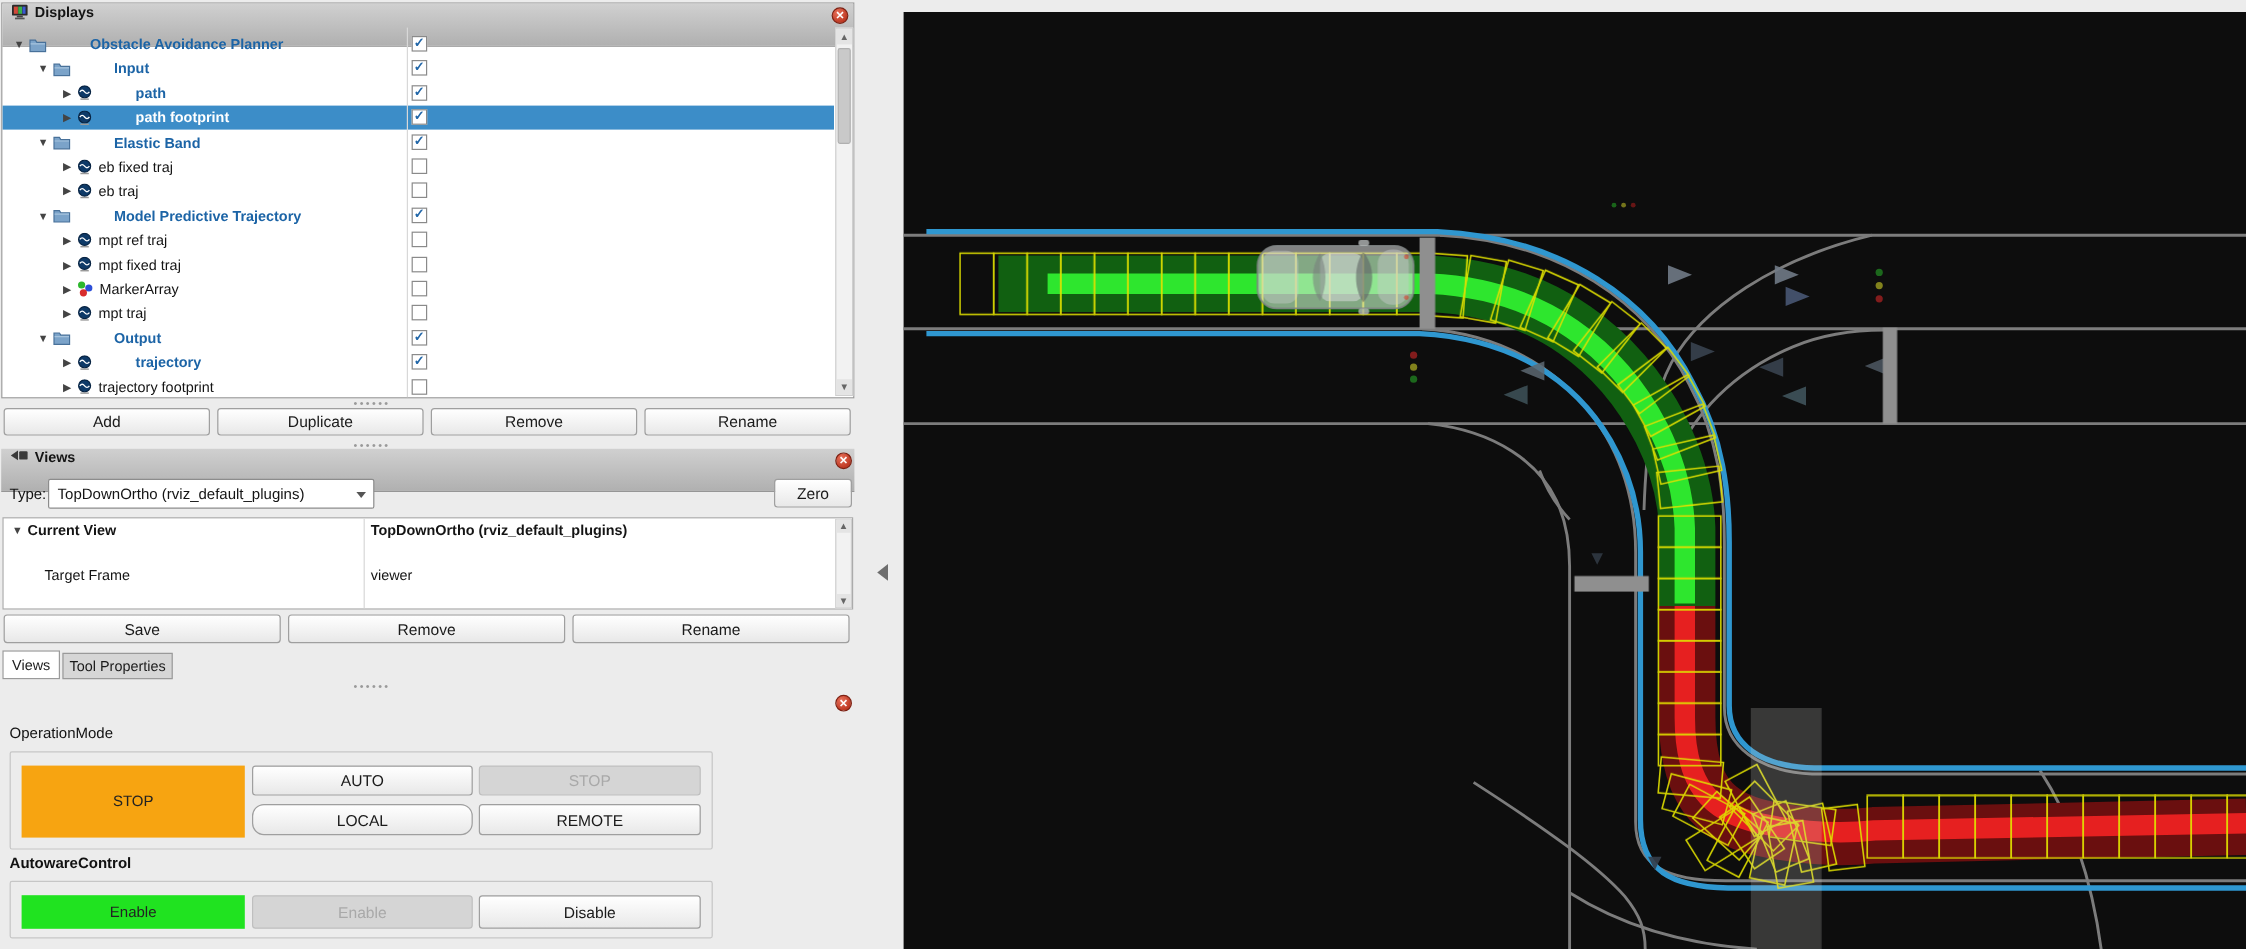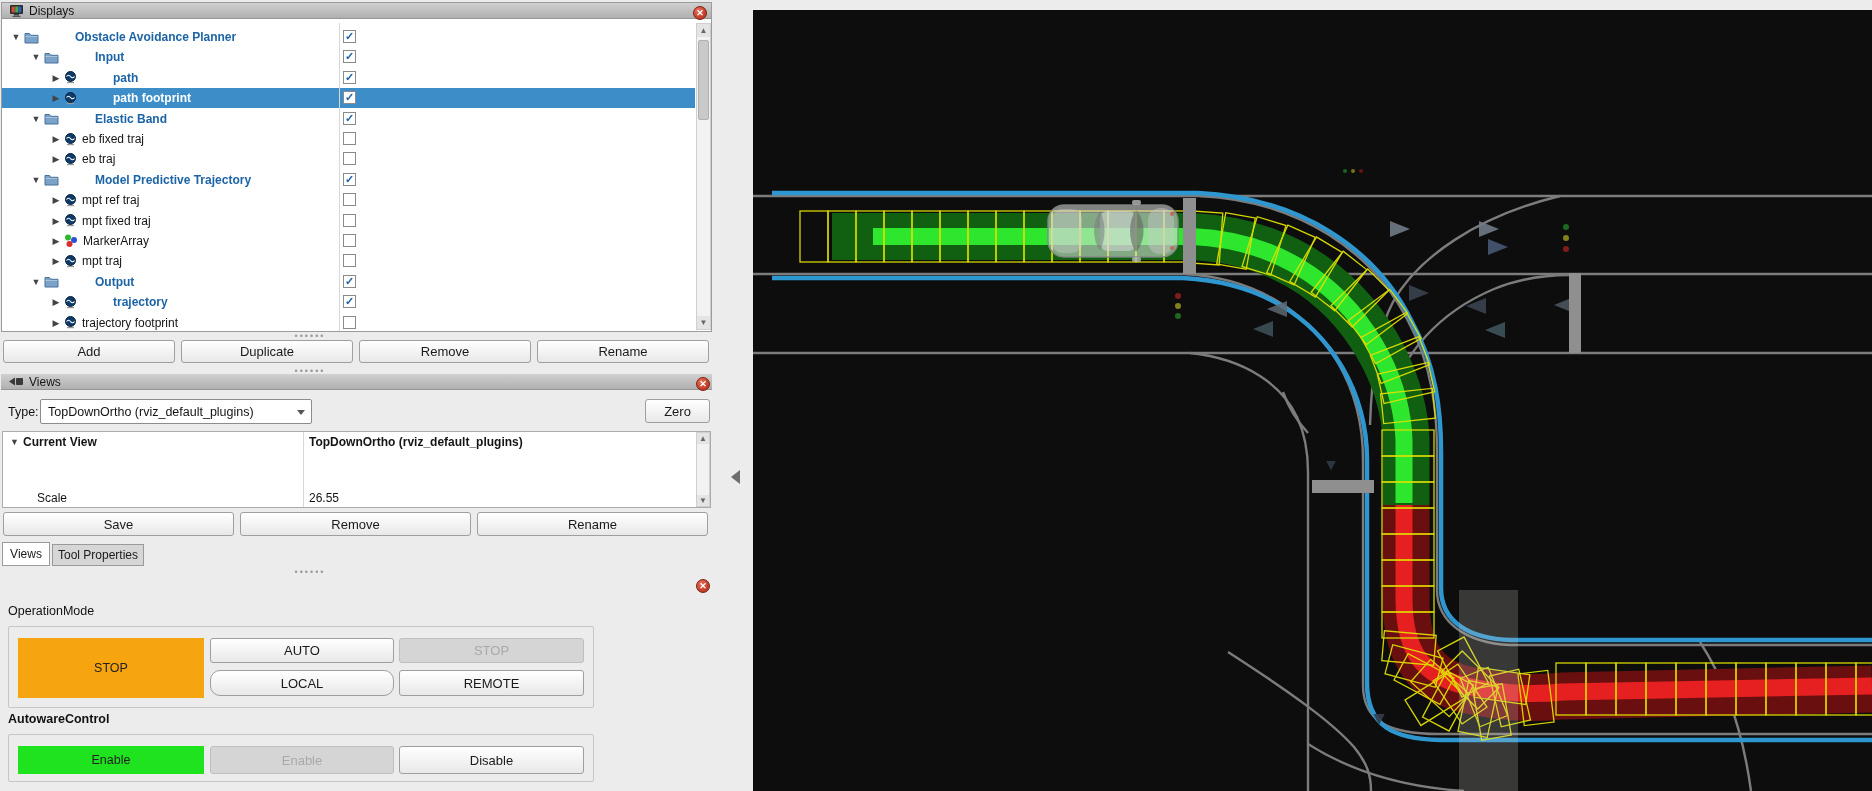--- a/index.html
+++ b/index.html
@@ -1,21 +1,21 @@
 <!DOCTYPE html>
 <html><head>
 <meta charset="utf-8">
 <style>
   html,body{margin:0;padding:0;background:#888;}
   #root{position:relative;width:1872px;height:791px;background:#ececec;overflow:hidden;
         font-family:"Liberation Sans",sans-serif;-webkit-font-smoothing:antialiased;}
   .panel{position:absolute;background:#fff;border:1px solid #9b9b9b;box-sizing:border-box;}
-  .phead{position:absolute;left:0;top:0;right:0;height:16px;background:linear-gradient(#d0d0d0,#b0b0b0);
-         border-bottom:1px solid #969696;display:flex;align-items:center;padding-left:5px;gap:5px;
-         font-size:12px;color:#111;box-sizing:border-box;}
+  .phead{position:absolute;left:0;top:0;right:0;height:36px;background:linear-gradient(#d0d0d0,#b0b0b0);
+         border-bottom:1px solid #969696;display:flex;padding-left:5px;gap:5px;
+         font-size:12px;color:#111;box-sizing:border-box;font-weight:bold;}
   .phead-title{font-size:12px;color:#141414;}
   .close{position:absolute;width:14px;height:14px;border-radius:50%;
          background:radial-gradient(circle at 35% 30%,#e8705a,#bf3a24 70%);
          border:1px solid #7d2012;color:#fff;font-size:9px;line-height:12px;text-align:center;
          font-weight:bold;box-sizing:border-box;cursor:pointer;}
   .btn{position:absolute;background:linear-gradient(#ffffff,#e8e8e8);border:1px solid #9f9f9f;
        border-radius:3px;font-size:13px;color:#1a1a1a;display:flex;align-items:center;
        justify-content:center;box-sizing:border-box;cursor:pointer;}
   .btn.disabled{background:#d5d5d5;color:#a9a9a9;border-color:#bfbfbf;}
   .state{position:absolute;display:flex;align-items:center;justify-content:center;
@@ -293,23 +293,23 @@
   </div>
   <div class="btn" style="left:645px;top:399px;width:65px;height:24px;">Zero</div>
 
   <div class="vtable" style="left:2px;top:431px;width:709px;height:77px;">
     <div class="vline" style="left:300px;top:0;bottom:0;"></div>
     <div class="vrow vbold" style="top:1px;">
       <span class="vexp">▼</span>
       <span class="vname">Current View</span>
       <span class="vval">TopDownOrtho (rviz_default_plugins)</span>
     </div>
-    <div class="vrow" style="top:56.5px;">
-      <span class="vname">Scale</span>
-      <span class="vval">26.55</span>
+    <div class="vrow" style="top:38px;">
+      <span class="vname">Target Frame</span>
+      <span class="vval">viewer</span>
     </div>
     <div class="scrollbar" style="right:0;top:0;bottom:0;width:14px;">
       <div class="sb-arrow" style="top:0;height:11px;line-height:11px;">▲</div>
       <div class="sb-arrow" style="bottom:0;height:11px;line-height:11px;">▼</div>
     </div>
   </div>
 
   <div class="btn" style="left:3px;top:512px;width:231px;height:24px;">Save</div>
   <div class="btn" style="left:240px;top:512px;width:231px;height:24px;">Remove</div>
   <div class="btn" style="left:477px;top:512px;width:231px;height:24px;">Rename</div>

